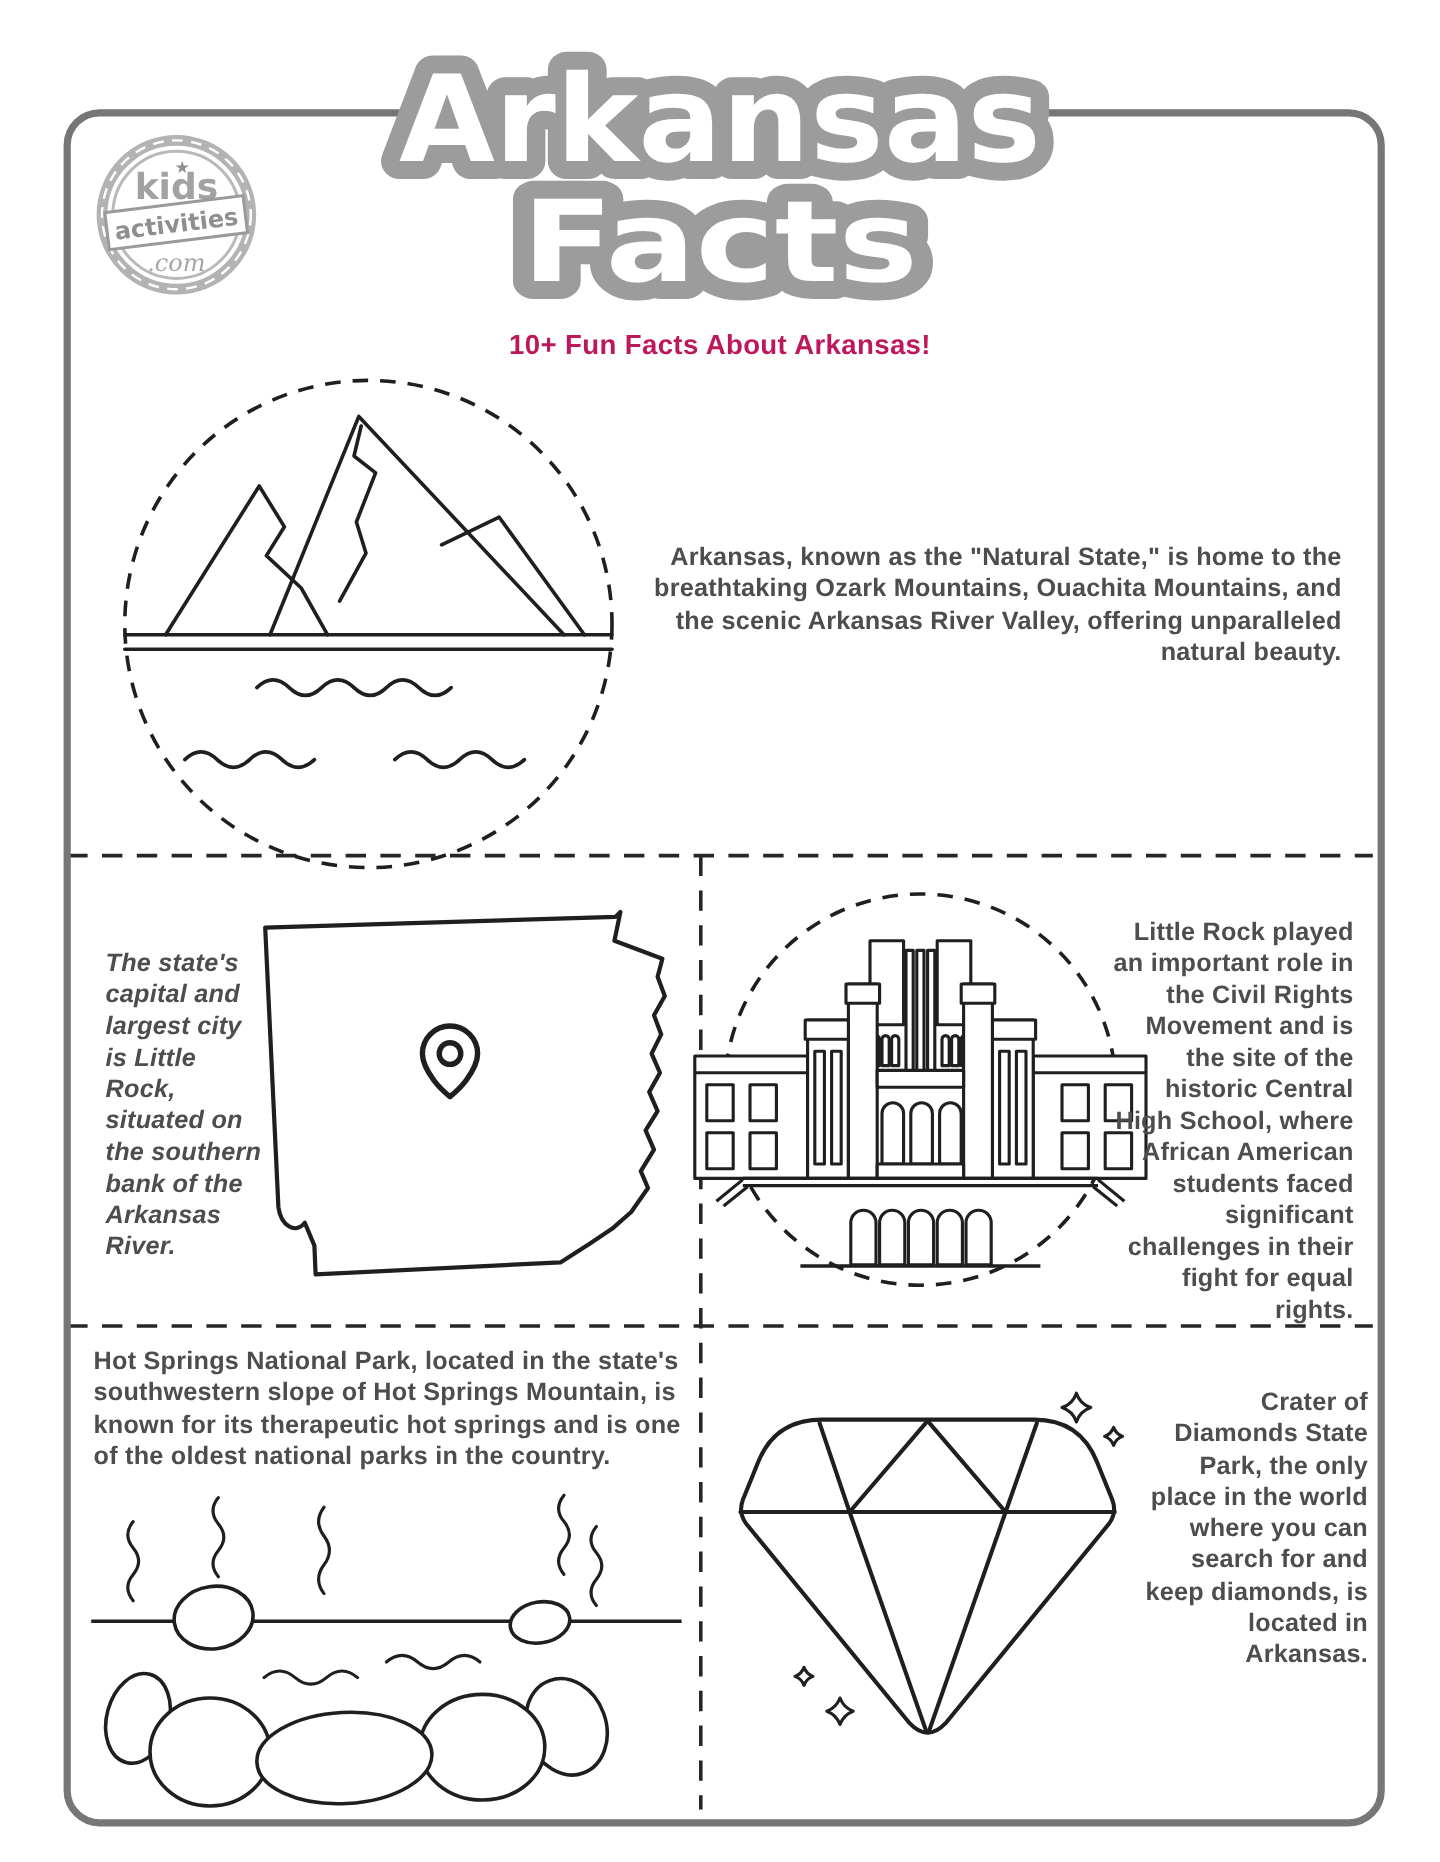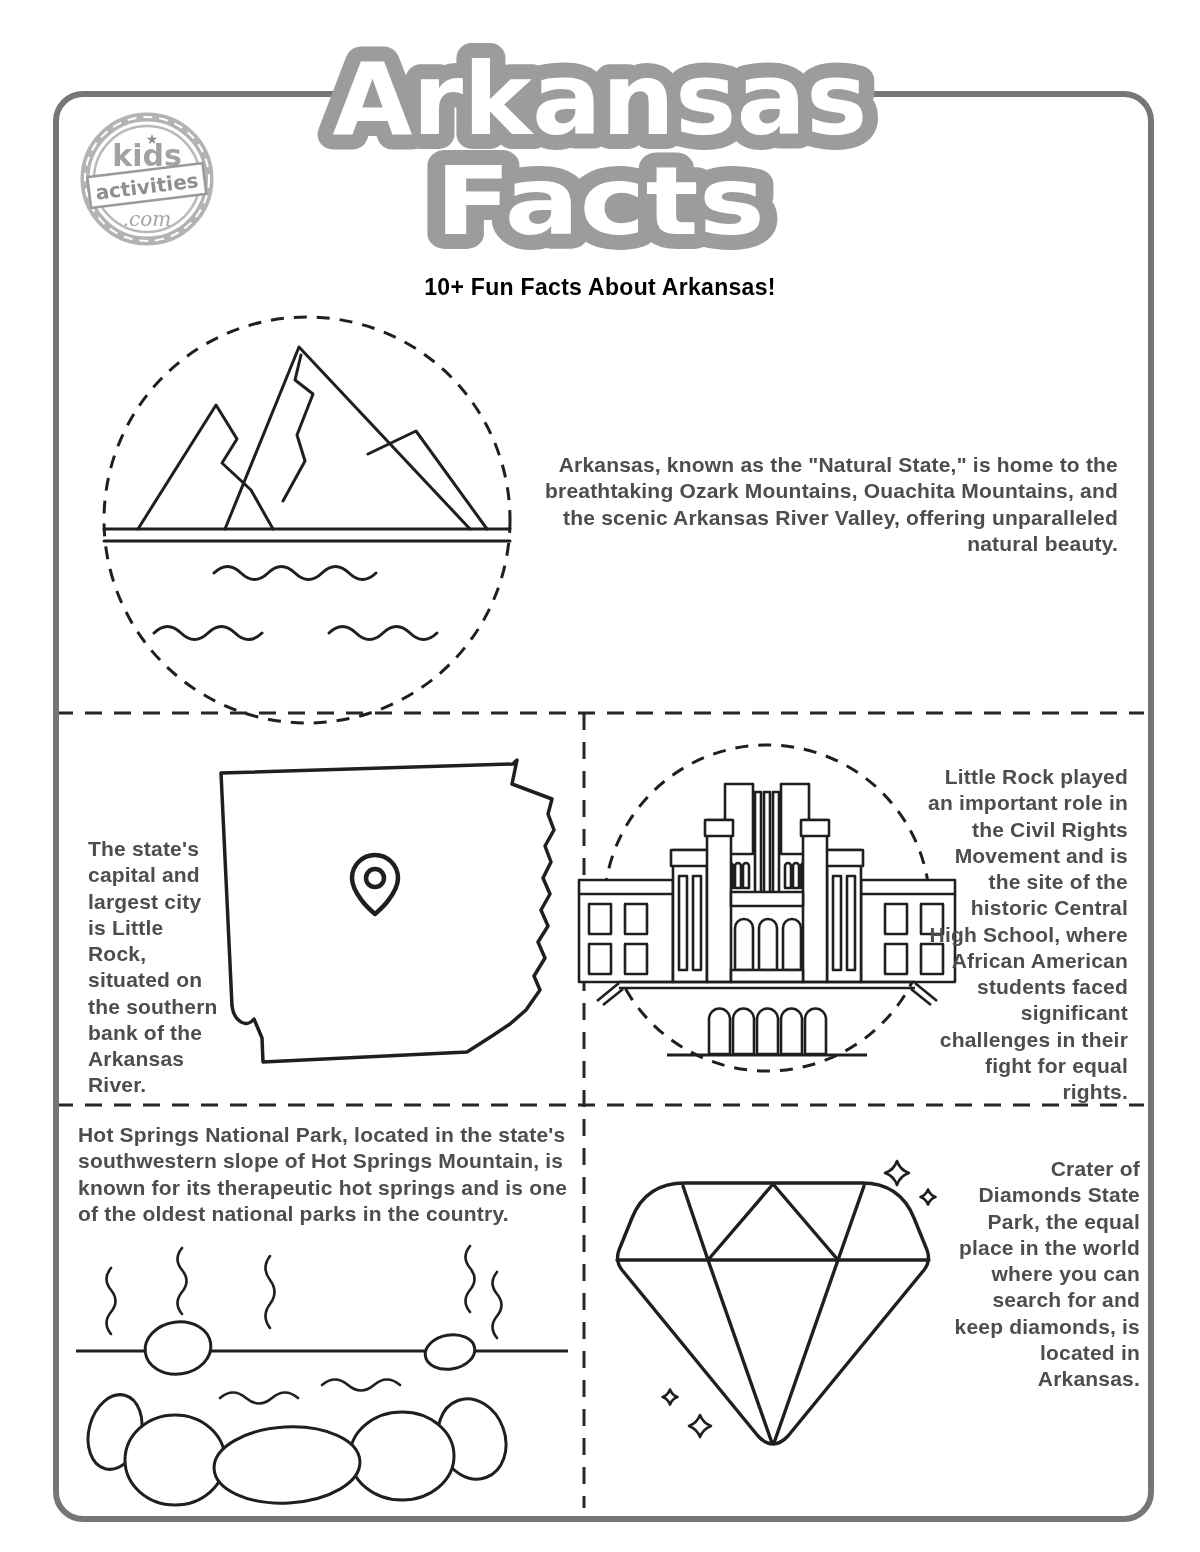--- a/index.html
+++ b/index.html
@@ -19,21 +19,21 @@
   .art{z-index:2;}
   .fact-text{
     color:#4d4d4d;font-weight:bold;font-size:21px;line-height:1.25;
     z-index:3;letter-spacing:0.2px;
   }
   .right-al{text-align:right;}
   .left-al{text-align:left;}
   .center-al{}
   #subtitle{
     left:0;top:274px;width:1200px;text-align:center;
-    font-size:23px;font-weight:bold;color:#000000;z-index:6;letter-spacing:0.3px;
+    font-size:23px;font-weight:bold;color:#be185d;z-index:6;letter-spacing:0.3px;
   }
   #title-svg{left:300px;top:22px;z-index:7;}
   #logo-svg{left:76px;top:108px;z-index:8;}
   .stroke-art{stroke:#1f1f1f;fill:none;stroke-linecap:round;stroke-linejoin:round;}
   .fill-art{stroke:#1f1f1f;fill:#ffffff;stroke-linejoin:round;}
 </style>
 </head>
 <body>
 
 <svg id="dividers" class="abs" width="1200" height="1552" viewBox="0 0 1200 1552">
@@ -72,21 +72,21 @@
     <line x1="2" y1="214" x2="408" y2="214"></line>
     <line x1="2" y1="226" x2="408" y2="226"></line>
     <path d="M112,258 q13.5,-13 27,0 q13.5,13 27,0 q13.5,-13 27,0 q13.5,13 27,0 q13.5,-13 27,0 q13.5,13 27,0"></path>
     <path d="M52,318 q13.5,-13 27,0 q13.5,13 27,0 q13.5,-13 27,0 q13.5,13 27,0"></path>
     <path d="M227,318 q13.5,-13 27,0 q13.5,13 27,0 q13.5,-13 27,0 q13.5,13 27,0"></path>
   </g>
 </svg>
 
 <div class="abs fact-text right-al" style="left:538px;top:452px;width:580px;">Arkansas, known as the "Natural State," is home to the breathtaking Ozark Mountains, Ouachita Mountains, and the scenic Arkansas River Valley, offering unparalleled natural beauty.</div>
 
-<div class="abs fact-text left-al" style="left:88px;top:836px;width:135px;">The state's capital and largest city is Little Rock, situated on the southern bank of the Arkansas River.</div>
+<div class="abs fact-text left-al" style="left:88px;top:790px;width:135px;font-style:italic;">The state's capital and largest city is Little Rock, situated on the southern bank of the Arkansas River.</div>
 
 <svg class="abs art" style="left:210px;top:740px;" width="370" height="340" viewBox="0 0 370 340">
   <path class="stroke-art" stroke-width="3.5" d="M11,33 L303,24 L307,20 L302,44 L342,59
     L338,74 L344,90 L335,106 L341,122 L333,138 L340,154 L331,170 L338,186 L328,202 L335,218 L324,236 L330,250
     L316,270 L300,284 L282,296 L257,312 L53,322 L52,298 L44,279 C36,289 24,281 22,266 Z"></path>
   <path class="fill-art" stroke-width="4.5" d="M165,115 c-12.7,0 -23,10.3 -23,23 c0,7.5 4.6,15.6 9.5,22.2 c4.9,6.6 13.5,13.8 13.5,13.8 c0,0 8.6,-7.2 13.5,-13.8 c4.9,-6.6 9.5,-14.7 9.5,-22.2 c0,-12.7 -10.3,-23 -23,-23 z"></path>
   <circle class="fill-art" stroke-width="4.5" cx="165" cy="138" r="9"></circle>
 </svg>
 
 <svg class="abs art" style="left:577px;top:742px;" width="380" height="340" viewBox="0 0 380 340">
@@ -196,15 +196,15 @@
     <line x1="238" y1="110" x2="174" y2="293"></line>
   </g>
   <g class="stroke-art" stroke-width="2.6">
     <path d="M297,11 Q300,20 309,23 Q300,26 297,35 Q294,26 285,23 Q294,20 297,11 Z"></path>
     <path d="M328,39.5 Q330,45 335.5,47 Q330,49 328,54.5 Q326,49 320.5,47 Q326,45 328,39.5 Z"></path>
     <path d="M70,239.5 Q72,245 77.5,247 Q72,249 70,254.5 Q68,249 62.5,247 Q68,245 70,239.5 Z"></path>
     <path d="M100,265 Q103,273 111,276 Q103,279 100,287 Q97,279 89,276 Q97,273 100,265 Z"></path>
   </g>
 </svg>
 
-<div class="abs fact-text right-al" style="left:950px;top:1156px;width:190px;">Crater of Diamonds State Park, the equal place in the world where you can search for and keep diamonds, is located in Arkansas.</div>
+<div class="abs fact-text right-al" style="left:950px;top:1156px;width:190px;">Crater of Diamonds State Park, the only place in the world where you can search for and keep diamonds, is located in Arkansas.</div>
 
 <div id="page-frame" class="abs"></div>
 
 </body></html>

